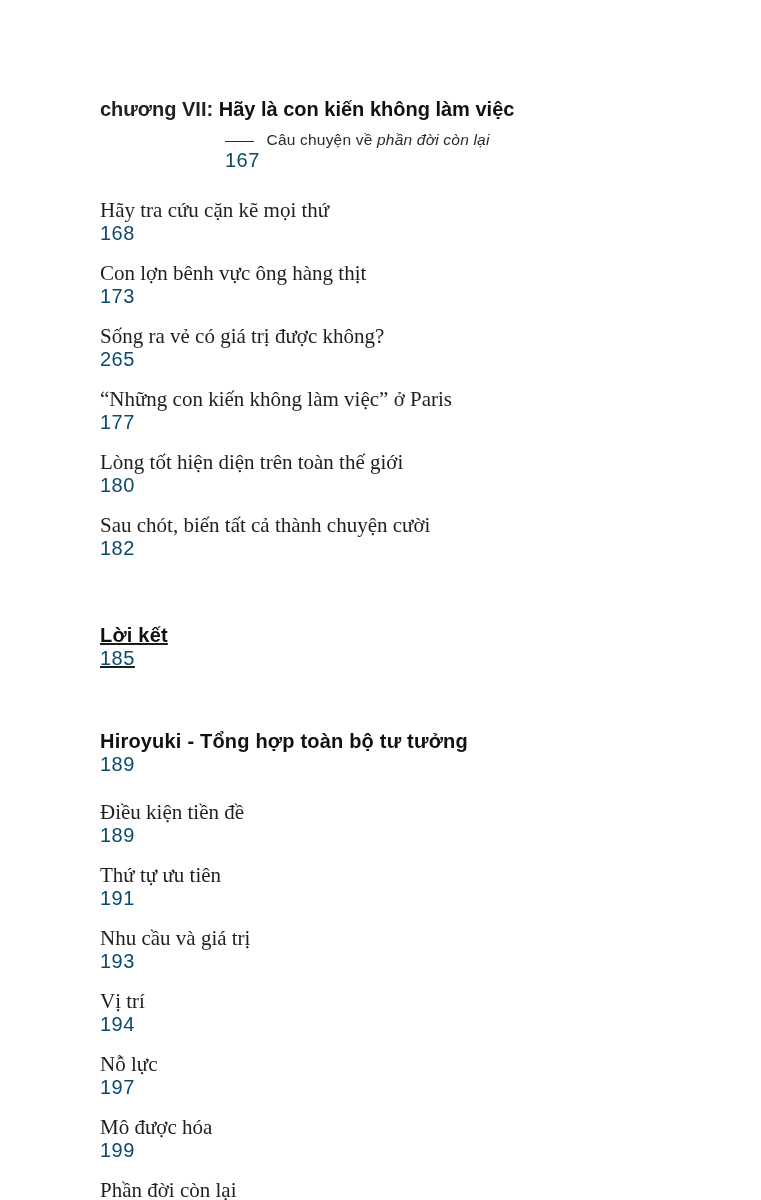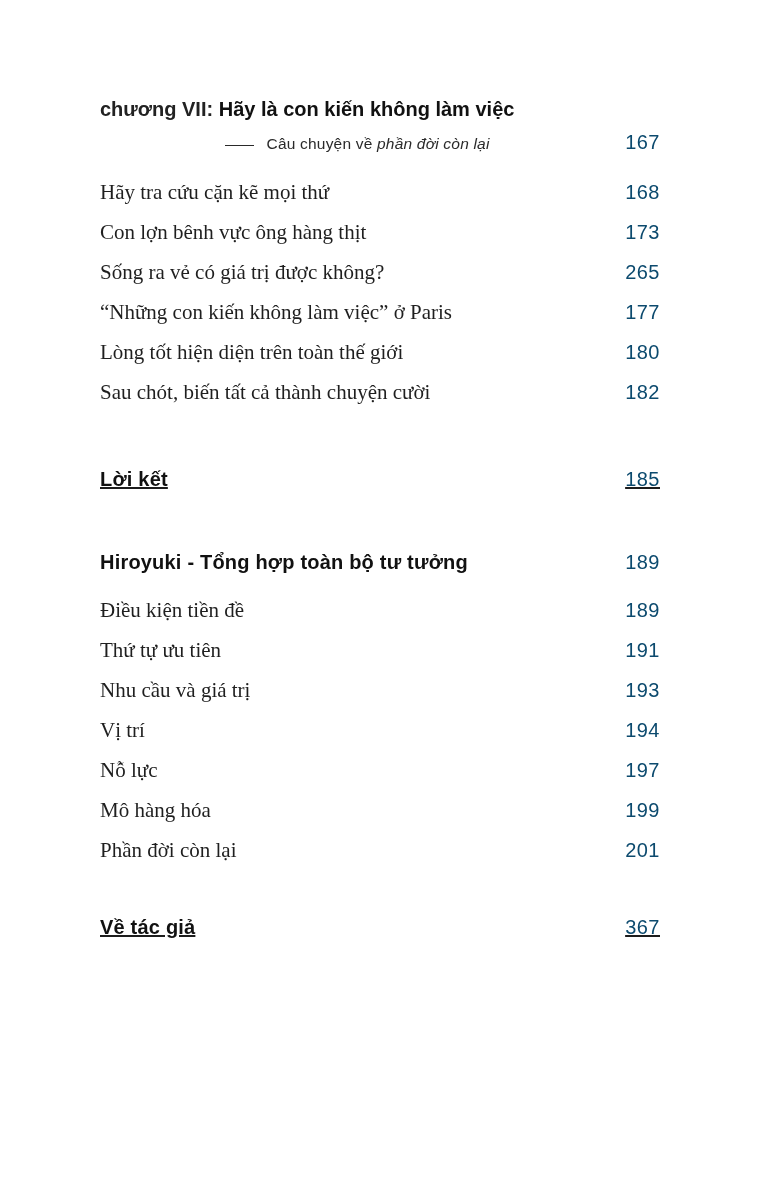--- a/index.html
+++ b/index.html
@@ -6,26 +6,27 @@
   body {
     width:761px; height:1200px;
     background:#ffffff;
     color:#1c1c1c;
     font-family:"Liberation Sans","DejaVu Sans",sans-serif;
     overflow:hidden;
   }
   .page {
     box-sizing:border-box;
     width:761px; height:1200px;
-    padding:98px 101px 0 100px;
+    padding:98px 69px 0 100px;
   }
   .row {
     display:flex;
-    justify-content:space-between;
+    justify-content:flex-end;
     align-items:baseline;
+    flex-direction:column;
   }
   .serif {
     font-family:"Liberation Serif","DejaVu Serif",serif;
     font-size:21px;
     color:#1f1f1f;
   }
   .pagenum {
     font-family:"Liberation Sans","DejaVu Sans",sans-serif;
     font-size:20px;
     font-weight:400;
@@ -133,21 +134,21 @@
   </div>
   <div class="row entry">
     <span class="serif">Vị trí</span>
     <span class="pagenum">194</span>
   </div>
   <div class="row entry">
     <span class="serif">Nỗ lực</span>
     <span class="pagenum">197</span>
   </div>
   <div class="row entry">
-    <span class="serif">Mô hàng hóa</span>
+    <span class="serif">Mô được hóa</span>
     <span class="pagenum">199</span>
   </div>
   <div class="row entry">
     <span class="serif">Phần đời còn lại</span>
     <span class="pagenum">201</span>
   </div>
 
   <div class="row bold-row gap-tacgia">
     <span class="label">Về tác giả</span>
     <span class="pagenum">367</span>

